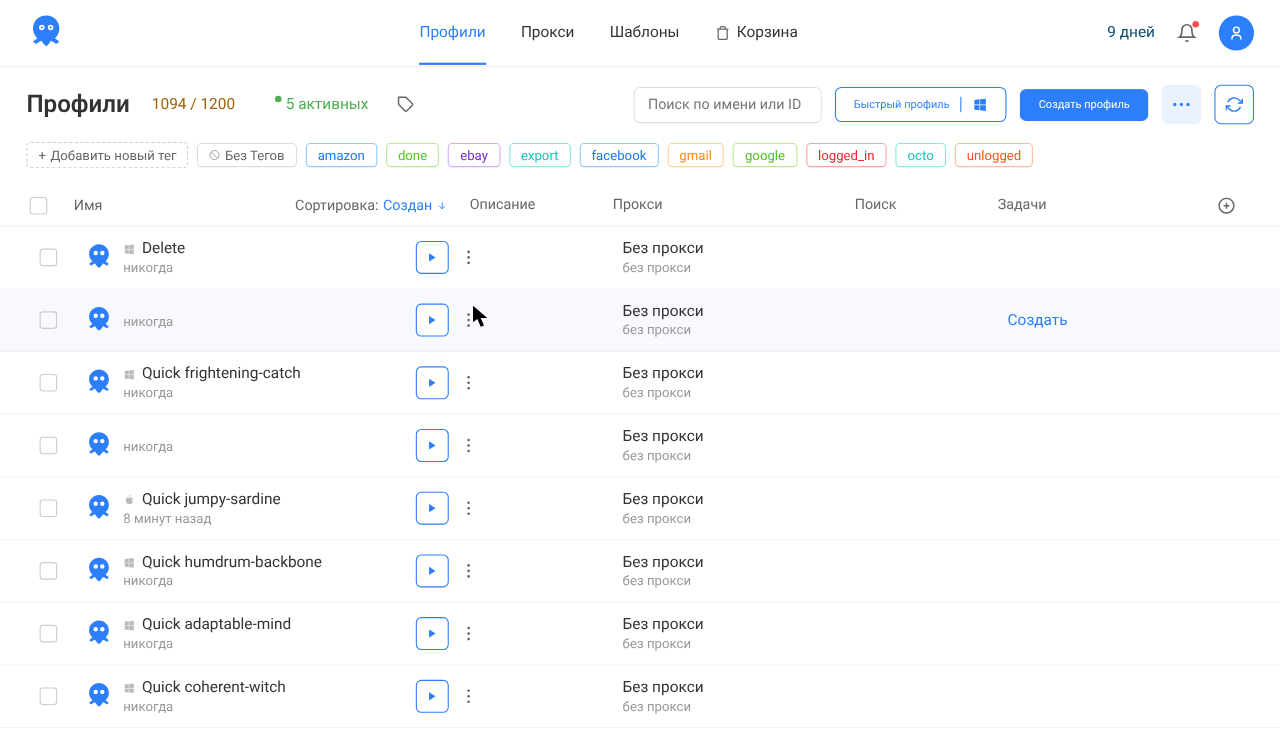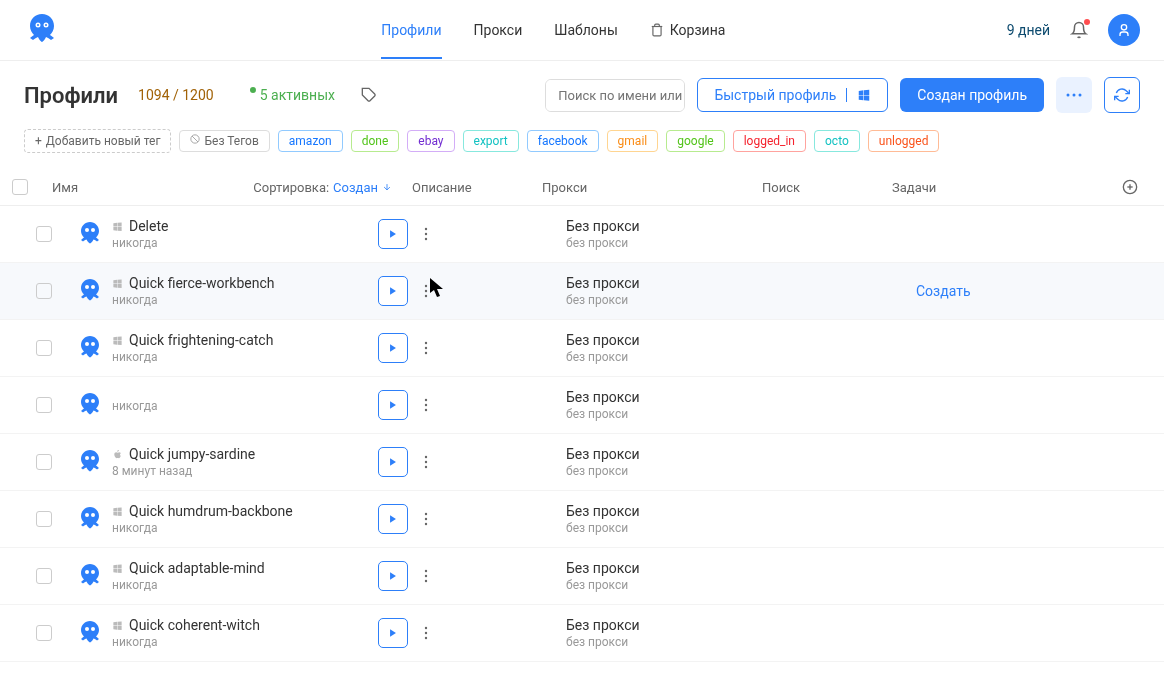--- a/index.html
+++ b/index.html
@@ -17,31 +17,31 @@
 .bell-dot{position:absolute;top:-2px;right:-2px;width:6px;height:6px;background:#ff4d4f;border-radius:50%}
 .avatar{width:32px;height:32px;background:#2d7ff9;border-radius:50%;display:flex;align-items:center;justify-content:center;cursor:pointer}
 .toolbar{display:flex;align-items:center;padding:16px 24px;gap:12px}
 .page-title{font-size:22px;font-weight:600;margin-right:8px}
 .counter{color:#a16207;margin-right:24px}
 .active-count{color:#4caf50;display:flex;align-items:flex-start;gap:4px}
 .active-dot{width:6px;height:6px;background:#4caf50;border-radius:50%;display:inline-block}
 .tag-icon-btn{width:28px;height:28px;border:none;background:none;cursor:pointer;display:flex;align-items:center;justify-content:center;margin-left:8px}
 .search-wrap{flex:1;display:flex;border:1px solid #ddd;border-radius:6px;overflow:hidden;max-width:320px}
 .search-input{flex:1;border:none;padding:8px 12px;outline:none;font-size:13px}
-.btn{padding:8px 16px;border-radius:6px;cursor:pointer;font-size:14px;border:1px solid transparent}
+.btn{padding:8px 16px;border-radius:6px;cursor:pointer;font-size:10px;border:1px solid transparent}
 .btn-outline{border-color:#2d7ff9;color:#2d7ff9;background:#fff;display:flex;align-items:center;gap:0}
 .btn-outline .os-part{border-left:1px solid #2d7ff9;padding-left:10px;margin-left:10px;display:flex;align-items:center}
 .btn-primary{background:#2d7ff9;color:#fff}
 .btn-more{width:36px;height:36px;background:#eaf2ff;border-radius:6px;display:flex;align-items:center;justify-content:center;cursor:pointer;color:#2d7ff9}
 .btn-refresh{width:36px;height:36px;border:1px solid #2d7ff9;border-radius:6px;display:flex;align-items:center;justify-content:center;cursor:pointer;color:#2d7ff9;background:#fff}
 .tags-row{display:flex;align-items:center;gap:8px;padding:0 24px 16px;flex-wrap:wrap}
 .add-tag{border:1px dashed #ccc;padding:4px 10px;border-radius:4px;cursor:pointer;color:#666;font-size:12px;display:flex;align-items:center;gap:4px}
 .tag{border:1px solid;padding:3px 10px;border-radius:4px;font-size:12px;cursor:pointer}
-.tag-gray{border-color:#ddd;color:#666;display:flex;gap:4px}
-.table-header{display:flex;align-items:center;padding:10px 12px;border-bottom:1px solid #eee;color:#666;font-size:13px}
+.tag-gray{border-color:#ddd;color:#666;display:flex;align-items:center;gap:4px}
+.table-header{display:flex;padding:10px 27px;border-bottom:1px solid #eee;color:#666;font-size:13px}
 .col-check{width:40px}
 .col-name{flex:0 0 360px;display:flex;align-items:center;justify-content:space-between;padding-right:20px}
 .col-desc{flex:0 0 130px}
 .col-proxy{flex:0 0 220px}
 .col-tags{flex:0 0 130px}
 .col-tasks{flex:1}
 .col-add{width:30px;text-align:right}
 .sort{display:flex;align-items:center;gap:4px}
 .sort-link{color:#2d7ff9;cursor:pointer}
 .checkbox{width:16px;height:16px;border:1.5px solid #ccc;border-radius:3px;cursor:pointer}
@@ -126,21 +126,21 @@
 
   </div>
   <button class="btn btn-outline">
     <span>Быстрый профиль</span>
     <span class="os-part">
       <svg width="14" height="14" viewBox="0 0 24 24" fill="#2d7ff9">
           <path d="M3 5l8-1v8H3zM12 3.8L21 3v9h-9zM3 13h8v8l-8-1zM12 13h9v9l-9-1z"></path>
         </svg>
     </span>
   </button>
-  <button class="btn btn-primary">Создан профиль</button>
+  <button class="btn btn-primary">Создать профиль</button>
   <div class="btn-more">
     <svg width="16" height="4" viewBox="0 0 16 4" fill="#2d7ff9">
         <circle cx="2" cy="2" r="1.5"></circle>
         <circle cx="8" cy="2" r="1.5"></circle>
         <circle cx="14" cy="2" r="1.5"></circle>
       </svg>
   </div>
   <div class="btn-refresh">
     <svg width="16" height="16" viewBox="0 0 24 24" fill="none" stroke="#2d7ff9" stroke-width="2">
         <polyline points="23 4 23 10 17 10"></polyline>
@@ -245,28 +245,20 @@
       </div>
       <div class="name-cell">
         <div class="profile-icon">
           <svg viewBox="0 0 28 28">
             <path fill="#2d7ff9" d="M14 2c5 0 9 4 9 9 0 3-1.5 5-3 6.5 1.5 1 3 2.5 3 2.5l-2 1.5s-1.5-1.5-3.5-2c-1 2.5-3.5 4-3.5 4s-2.5-1.5-3.5-4c-2 .5-3.5 2-3.5 2L5 20s1.5-1.5 3-2.5c-1.5-1.5-3-3.5-3-6.5 0-5 4-9 9-9z"></path>
             <circle fill="#fff" cx="11" cy="10" r="2"></circle>
             <circle fill="#fff" cx="17" cy="10" r="2"></circle>
           </svg>
         </div>
         <div class="name-text">
-          <div class="name-line">
-            <span class="os-icon">
-              <svg width="11" height="11" viewBox="0 0 24 24" fill="#bbb">
-                <path d="M3 5l8-1v8H3zM12 3.8L21 3v9h-9zM3 13h8v8l-8-1zM12 13h9v9l-9-1z"></path>
-              </svg>
-            </span>
-            <span class="prof-name">Quick fierce-workbench</span>
-          </div>
           <div class="prof-time">никогда</div>
         </div>
         <button class="play-btn">
           <svg width="10" height="10" viewBox="0 0 24 24" fill="#2d7ff9">
             <polygon points="5 3 19 12 5 21 5 3"></polygon>
           </svg>
         </button>
         <div class="more-dots">
           <svg width="4" height="14" viewBox="0 0 4 14" fill="#666">
             <circle cx="2" cy="2" r="1.2"></circle>

